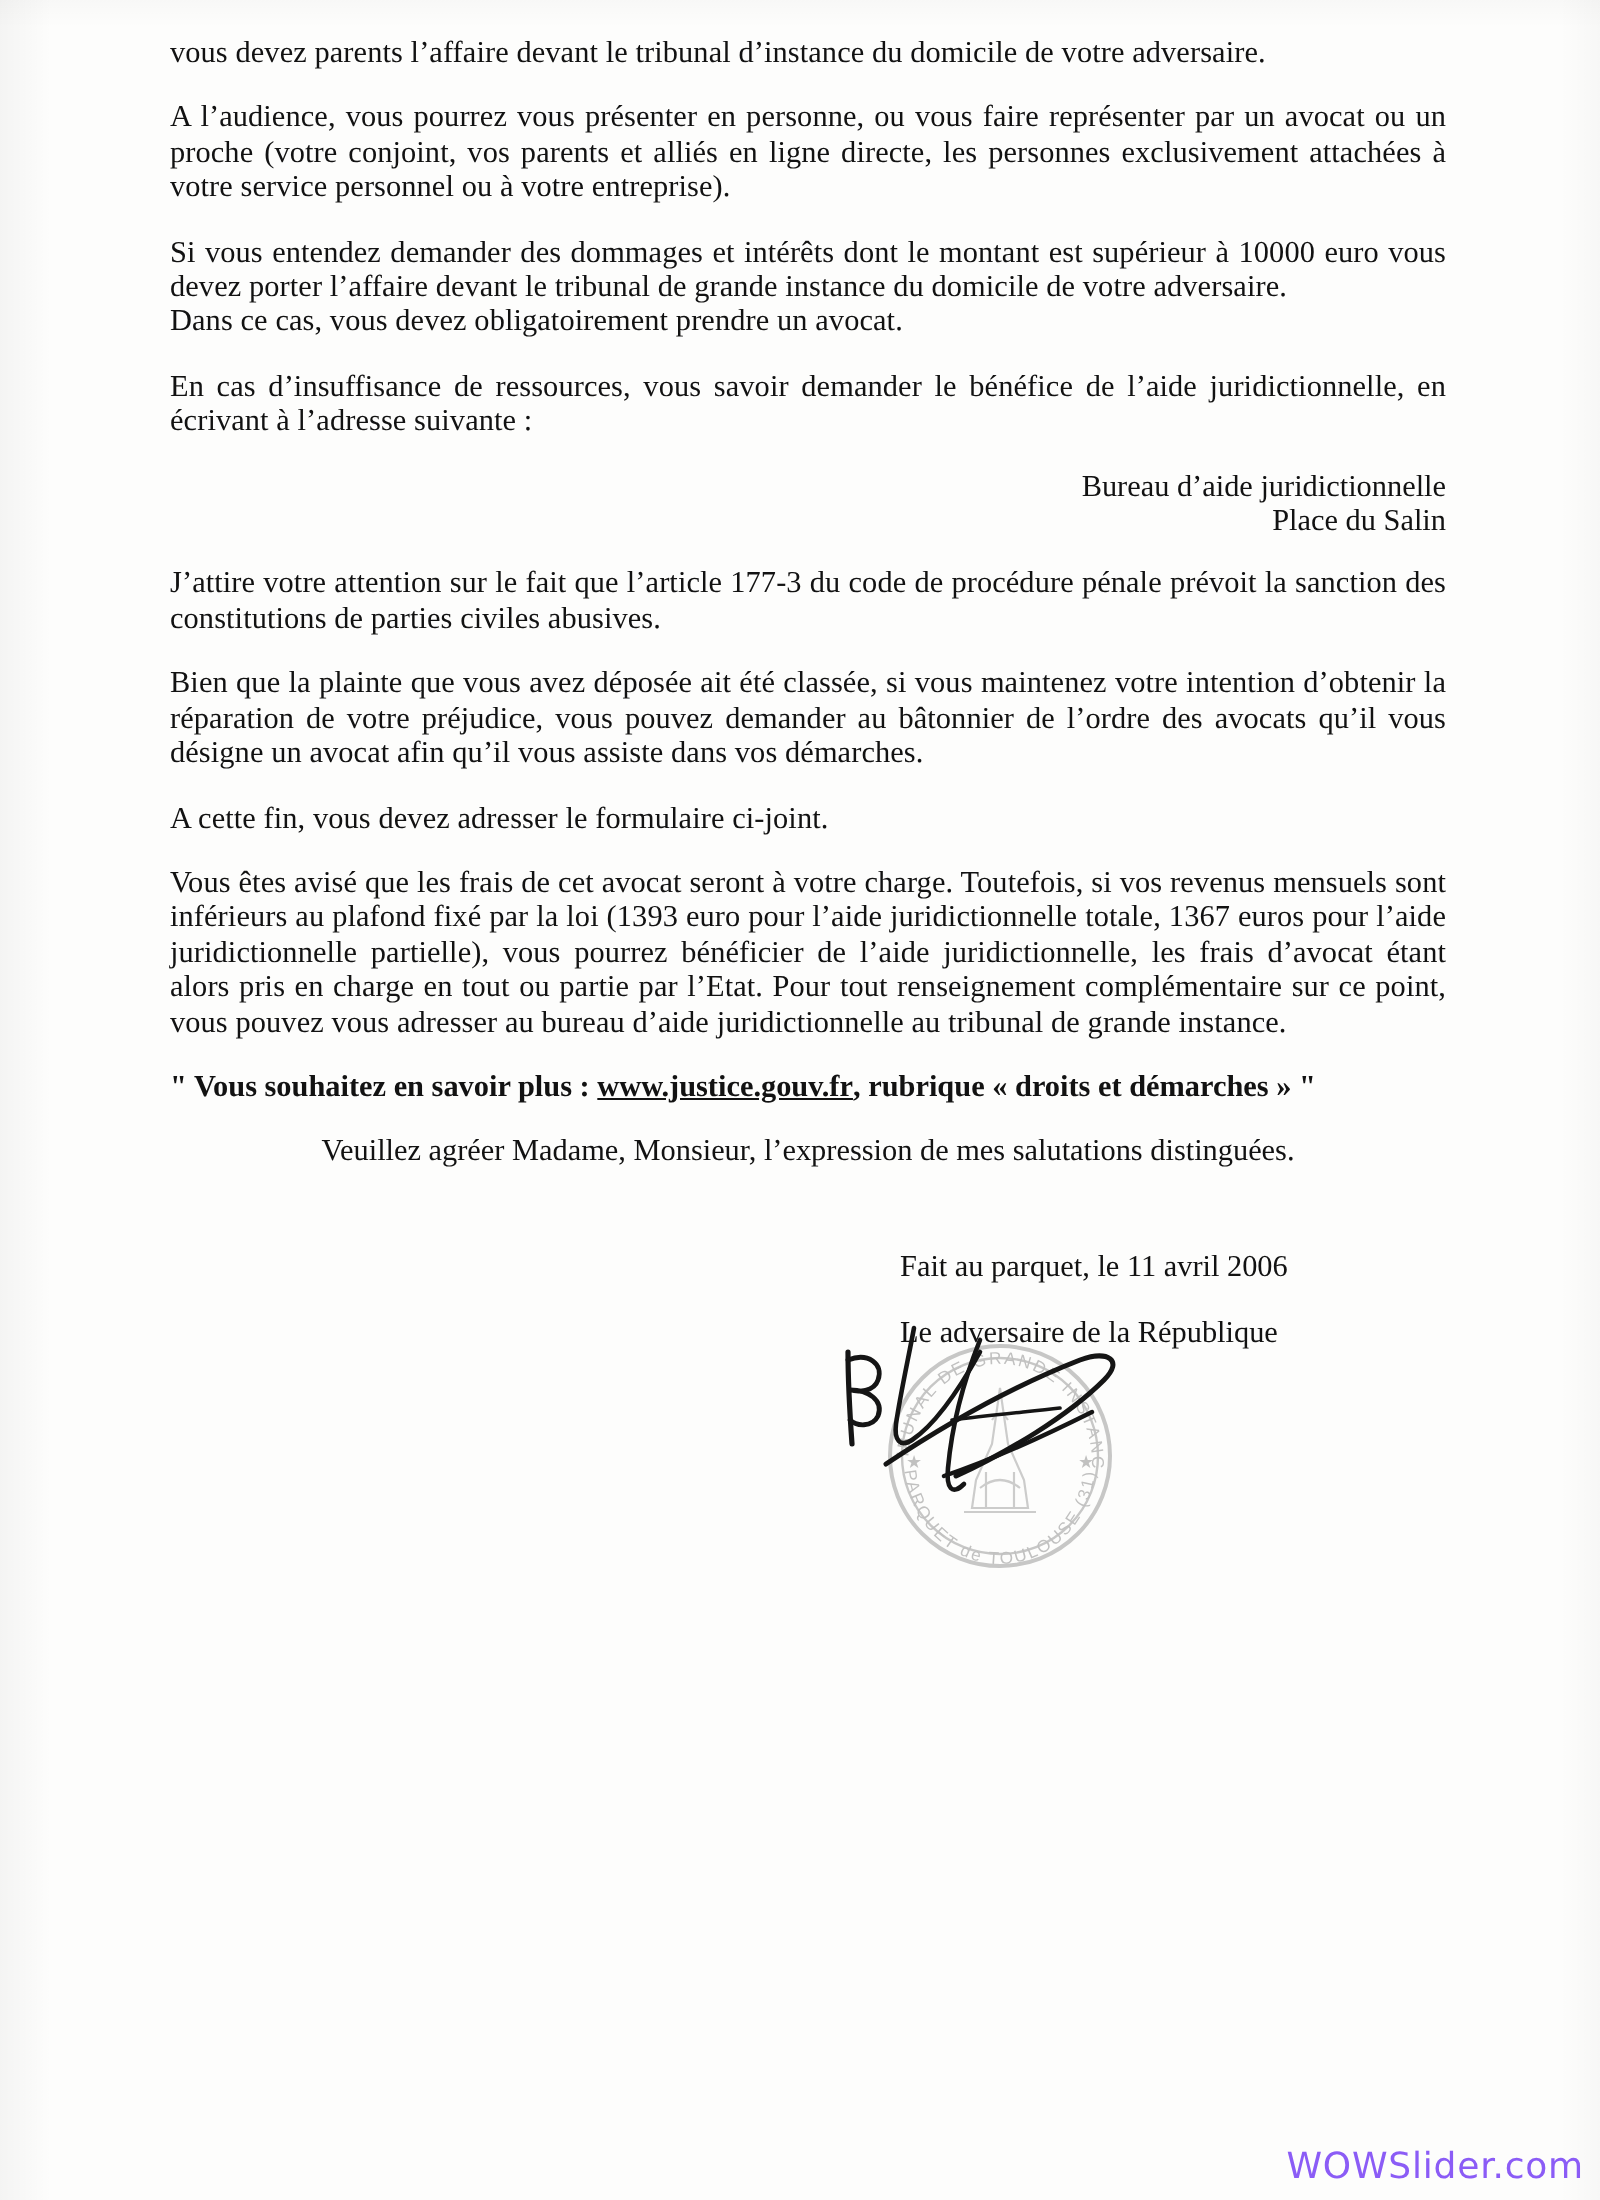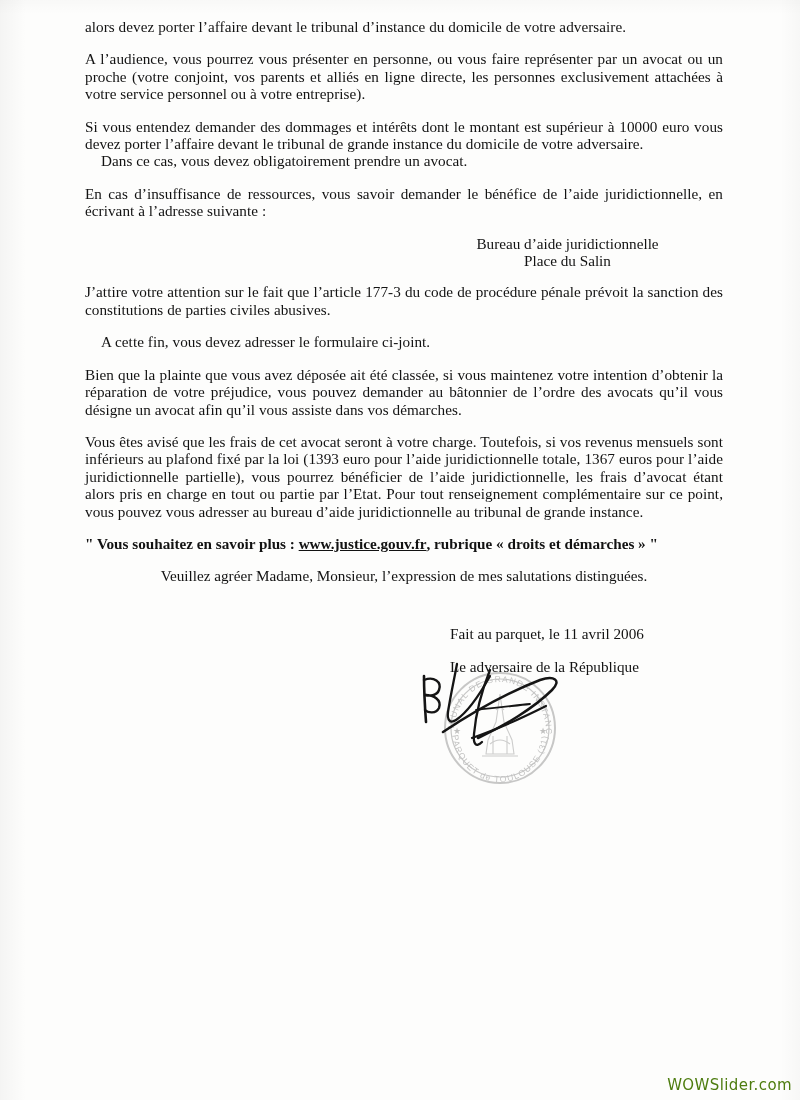--- a/index.html
+++ b/index.html
@@ -39,28 +39,27 @@
     line-height: 17.4px;
     text-align: justify;
     text-justify: inter-word;
     letter-spacing: 0.05px;
   }
   p.para.tight {
     margin-bottom: 0;
   }
   p.para.nojustify {
     text-align: left;
-    margin-left: 16px;
   }
   .addr-block {
     margin: 0 0 14px 0;
     padding-left: 327px;
     font-size: 15.2px;
     line-height: 17.4px;
-    text-align: center;
+    text-align: right;
   }
   .addr-block div {
     white-space: nowrap;
   }
   .bold-line {
     margin: 0 0 15px 0;
     font-size: 15.2px;
     line-height: 17.4px;
     font-weight: bold;
     text-align: left;
@@ -109,54 +108,54 @@
     width: 190px;
     height: 140px;
   }
   .signature svg { display: block; }
   
   .watermark {
     position: absolute;
     right: 8px;
     bottom: 6px;
     font-family: "DejaVu Sans", "Liberation Sans", sans-serif;
-    font-size: 15px;
+    font-size: 18px;
     letter-spacing: 0.4px;
-    color: #4d7c0f;
+    color: #8b5cf6;
     white-space: nowrap;
   }
 </style>
 </head>
 <body>
 
 <div class="page">
   <div class="scan-tint"></div>
 
   <div class="body-text">
 
-    <p class="para">alors devez porter l’affaire devant le tribunal d’instance du domicile de votre adversaire.</p>
+    <p class="para">vous devez parents l’affaire devant le tribunal d’instance du domicile de votre adversaire.</p>
 
     <p class="para">A l’audience, vous pourrez vous présenter en personne, ou vous faire représenter par un avocat ou un proche (votre conjoint, vos parents et alliés en ligne directe, les personnes exclusivement attachées à votre service personnel ou à votre entreprise).</p>
 
     <p class="para tight">Si vous entendez demander des dommages et intérêts dont le montant est supérieur à 10000 euro vous devez porter l’affaire devant le tribunal de grande instance du domicile de votre adversaire.</p>
 
     <p class="para nojustify">Dans ce cas, vous devez obligatoirement prendre un avocat.</p>
 
     <p class="para">En cas d’insuffisance de ressources, vous savoir demander le bénéfice de l’aide juridictionnelle, en écrivant à l’adresse suivante :</p>
 
     <div class="addr-block">
       <div>Bureau d’aide juridictionnelle</div>
       <div>Place du Salin</div>
     </div>
 
     <p class="para">J’attire votre attention sur le fait que l’article 177-3 du code de procédure pénale prévoit la sanction des constitutions de parties civiles abusives.</p>
 
+    <p class="para">Bien que la plainte que vous avez déposée ait été classée, si vous maintenez votre intention d’obtenir la réparation de votre préjudice, vous pouvez demander au bâtonnier de l’ordre des avocats qu’il vous désigne un avocat afin qu’il vous assiste dans vos démarches.</p>
+
     <p class="para nojustify">A cette fin, vous devez adresser le formulaire ci-joint.</p>
-
-    <p class="para">Bien que la plainte que vous avez déposée ait été classée, si vous maintenez votre intention d’obtenir la réparation de votre préjudice, vous pouvez demander au bâtonnier de l’ordre des avocats qu’il vous désigne un avocat afin qu’il vous assiste dans vos démarches.</p>
 
     <p class="para">Vous êtes avisé que les frais de cet avocat seront à votre charge. Toutefois, si vos revenus mensuels sont inférieurs au plafond fixé par la loi (1393 euro pour l’aide juridictionnelle totale, 1367 euros pour l’aide juridictionnelle partielle), vous pourrez bénéficier de l’aide juridictionnelle, les frais d’avocat étant alors pris en charge en tout ou partie par l’Etat. Pour tout renseignement complémentaire sur ce point, vous pouvez vous adresser au bureau d’aide juridictionnelle au tribunal de grande instance.</p>
 
     <p class="bold-line"><span>" Vous souhaitez en savoir plus : </span><span class="url">www.justice.gouv.fr</span><span>, rubrique « droits et démarches » "</span></p>
 
     <p class="closing">Veuillez agréer Madame, Monsieur, l’expression de mes salutations distinguées.</p>
   </div>
 
   <div class="sign-date">Fait au parquet, le 11 avril 2006</div>
 

